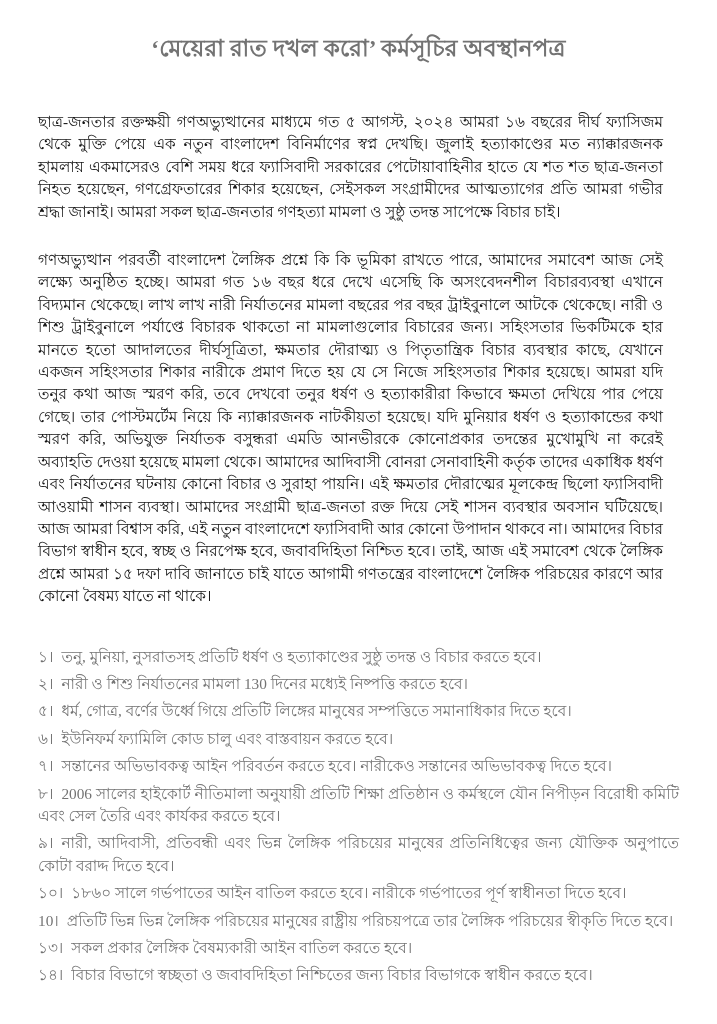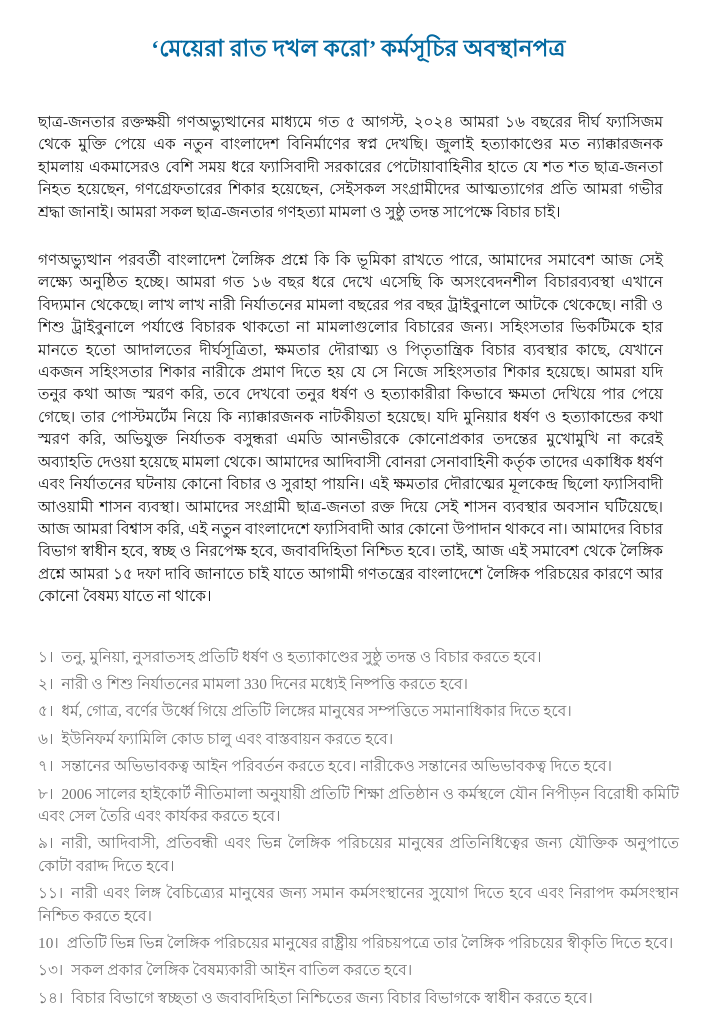--- a/index.html
+++ b/index.html
@@ -21,21 +21,21 @@
     height: 1024px;
     padding: 24px 38px 20px 38px;
     background: #ffffff;
   }
   .doc-title {
     margin: 6px 0 42px 0;
     text-align: center;
     font-size: 23px;
     font-weight: 700;
     letter-spacing: 0.2px;
-    color: #0369a1;
+    color: #737373;
   }
   .para {
     margin: 0 16px 26px 0;
     font-size: 15.3px;
     line-height: 22.4px;
     text-align: justify;
     color: #141414;
   }
   .para:last-of-type {
     margin-bottom: 0;
@@ -60,24 +60,24 @@
 
 <div class="page">
   <h1 class="doc-title">‘মেয়েরা রাত দখল করো’ কর্মসূচির অবস্থানপত্র</h1>
 
   <p class="para">ছাত্র-জনতার রক্তক্ষয়ী গণঅভ্যুত্থানের মাধ্যমে গত ৫ আগস্ট, ২০২৪ আমরা ১৬ বছরের দীর্ঘ ফ্যাসিজম থেকে মুক্তি পেয়ে এক নতুন বাংলাদেশ বিনির্মাণের স্বপ্ন দেখছি।  জুলাই হত্যাকাণ্ডের মত ন্যাক্কারজনক হামলায় একমাসেরও বেশি সময় ধরে ফ্যাসিবাদী সরকারের পেটোয়াবাহিনীর হাতে যে শত শত ছাত্র-জনতা নিহত হয়েছেন, গণগ্রেফতারের শিকার হয়েছেন, সেইসকল সংগ্রামীদের আত্মত্যাগের প্রতি  আমরা গভীর শ্রদ্ধা জানাই।  আমরা সকল ছাত্র-জনতার গণহত্যা মামলা ও সুষ্ঠু তদন্ত সাপেক্ষে বিচার চাই।</p>
 
   <p class="para">গণঅভ্যুত্থান পরবর্তী বাংলাদেশ লৈঙ্গিক প্রশ্নে কি কি ভূমিকা রাখতে পারে, আমাদের সমাবেশ আজ সেই লক্ষ্যে অনুষ্ঠিত হচ্ছে। আমরা গত ১৬ বছর ধরে দেখে এসেছি কি অসংবেদনশীল বিচারব্যবস্থা এখানে বিদ্যমান থেকেছে।  লাখ লাখ নারী নির্যাতনের মামলা বছরের পর বছর ট্রাইবুনালে আটকে থেকেছে। নারী ও শিশু ট্রাইবুনালে পর্যাপ্তে বিচারক থাকতো না মামলাগুলোর বিচারের জন্য। সহিংসতার ভিকটিমকে হার মানতে হতো আদালতের দীর্ঘসূত্রিতা, ক্ষমতার দৌরাত্ম্য ও পিতৃতান্ত্রিক বিচার ব্যবস্থার কাছে, যেখানে একজন সহিংসতার শিকার নারীকে প্রমাণ দিতে হয় যে সে নিজে সহিংসতার শিকার হয়েছে।  আমরা যদি তনুর কথা আজ স্মরণ করি, তবে দেখবো তনুর ধর্ষণ ও হত্যাকারীরা কিভাবে ক্ষমতা দেখিয়ে পার পেয়ে গেছে।  তার পোস্টমর্টেম নিয়ে কি ন্যাক্কারজনক নাটকীয়তা হয়েছে।  যদি মুনিয়ার ধর্ষণ ও হত্যাকান্ডের কথা স্মরণ করি, অভিযুক্ত নির্যাতক বসুন্ধরা এমডি আনভীরকে কোনোপ্রকার তদন্তের মুখোমুখি না করেই অব্যাহতি দেওয়া হয়েছে মামলা থেকে। আমাদের আদিবাসী বোনরা সেনাবাহিনী কর্তৃক তাদের একাধিক ধর্ষণ এবং নির্যাতনের ঘটনায় কোনো বিচার ও সুরাহা পায়নি। এই ক্ষমতার দৌরাত্মের মূলকেন্দ্র ছিলো ফ্যাসিবাদী আওয়ামী শাসন ব্যবস্থা। আমাদের সংগ্রামী ছাত্র-জনতা রক্ত দিয়ে সেই শাসন ব্যবস্থার অবসান ঘটিয়েছে।  আজ আমরা বিশ্বাস করি, এই নতুন বাংলাদেশে ফ্যাসিবাদী আর কোনো উপাদান থাকবে না।  আমাদের বিচার বিভাগ স্বাধীন হবে, স্বচ্ছ ও নিরপেক্ষ হবে, জবাবদিহিতা নিশ্চিত হবে।  তাই, আজ এই সমাবেশ থেকে লৈঙ্গিক প্রশ্নে আমরা ১৫ দফা দাবি জানাতে চাই যাতে আগামী গণতন্ত্রের বাংলাদেশে লৈঙ্গিক পরিচয়ের কারণে আর কোনো বৈষম্য যাতে না থাকে।</p>
 
   <div class="demands" id="demands-list">
       <div class="demand-item"><span class="demand-number">১।</span><span class="demand-text">তনু, মুনিয়া, নুসরাতসহ প্রতিটি ধর্ষণ ও হত্যাকাণ্ডের সুষ্ঠু তদন্ত ও বিচার করতে হবে।</span></div>
-      <div class="demand-item"><span class="demand-number">২।</span><span class="demand-text">নারী ও শিশু নির্যাতনের মামলা 330 দিনের মধ্যেই নিষ্পত্তি করতে হবে।</span></div>
+      <div class="demand-item"><span class="demand-number">২।</span><span class="demand-text">নারী ও শিশু নির্যাতনের মামলা 130 দিনের মধ্যেই নিষ্পত্তি করতে হবে।</span></div>
       <div class="demand-item"><span class="demand-number">৫।</span><span class="demand-text">ধর্ম, গোত্র, বর্ণের উর্ধ্বে গিয়ে প্রতিটি লিঙ্গের মানুষের সম্পত্তিতে সমানাধিকার দিতে হবে।</span></div>
       <div class="demand-item"><span class="demand-number">৬।</span><span class="demand-text">ইউনিফর্ম ফ্যামিলি কোড চালু এবং বাস্তবায়ন করতে হবে।</span></div>
       <div class="demand-item"><span class="demand-number">৭।</span><span class="demand-text">সন্তানের অভিভাবকত্ব আইন পরিবর্তন করতে হবে।  নারীকেও সন্তানের অভিভাবকত্ব দিতে হবে।</span></div>
       <div class="demand-item"><span class="demand-number">৮।</span><span class="demand-text">2006 সালের হাইকোর্ট নীতিমালা অনুযায়ী প্রতিটি শিক্ষা প্রতিষ্ঠান ও কর্মস্থলে যৌন নিপীড়ন বিরোধী কমিটি এবং সেল তৈরি এবং কার্যকর করতে হবে।</span></div>
       <div class="demand-item"><span class="demand-number">৯।</span><span class="demand-text">নারী, আদিবাসী, প্রতিবন্ধী এবং ভিন্ন লৈঙ্গিক পরিচয়ের মানুষের প্রতিনিধিত্বের জন্য যৌক্তিক অনুপাতে কোটা বরাদ্দ দিতে হবে।</span></div>
-      <div class="demand-item"><span class="demand-number">১১।</span><span class="demand-text">নারী এবং লিঙ্গ বৈচিত্র্যের মানুষের জন্য সমান কর্মসংস্থানের সুযোগ দিতে হবে এবং নিরাপদ কর্মসংস্থান নিশ্চিত করতে হবে।</span></div>
+      <div class="demand-item"><span class="demand-number">১০।</span><span class="demand-text">১৮৬০ সালে গর্ভপাতের আইন বাতিল করতে হবে।  নারীকে গর্ভপাতের পূর্ণ স্বাধীনতা দিতে হবে।</span></div>
       <div class="demand-item"><span class="demand-number">10।</span><span class="demand-text">প্রতিটি ভিন্ন ভিন্ন লৈঙ্গিক পরিচয়ের মানুষের রাষ্ট্রীয় পরিচয়পত্রে তার লৈঙ্গিক পরিচয়ের স্বীকৃতি দিতে হবে।</span></div>
       <div class="demand-item"><span class="demand-number">১৩।</span><span class="demand-text">সকল প্রকার লৈঙ্গিক বৈষম্যকারী আইন বাতিল করতে হবে।</span></div>
       <div class="demand-item"><span class="demand-number">১৪।</span><span class="demand-text">বিচার বিভাগে স্বচ্ছতা ও জবাবদিহিতা নিশ্চিতের জন্য বিচার বিভাগকে স্বাধীন করতে হবে।</span></div>
     </div>
 </div>
 
 </body></html>

